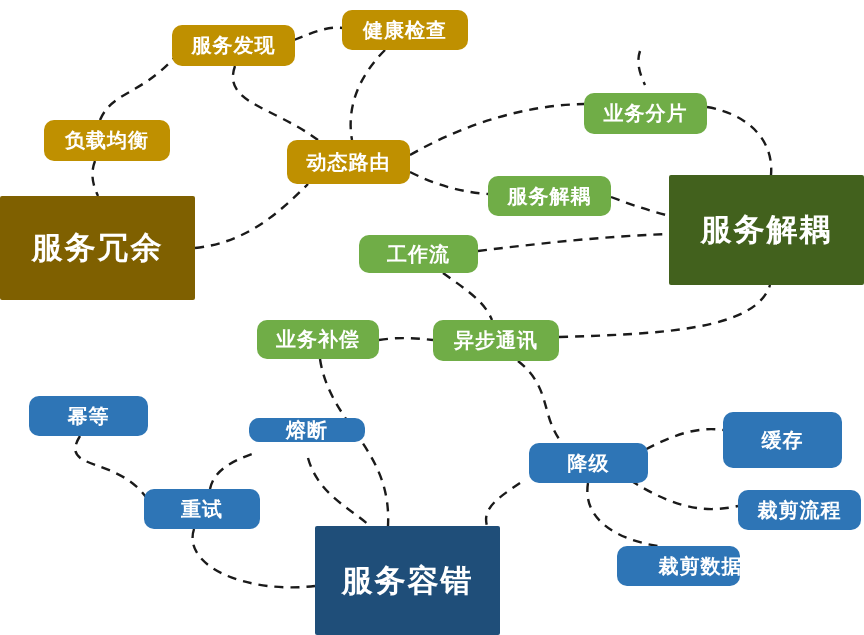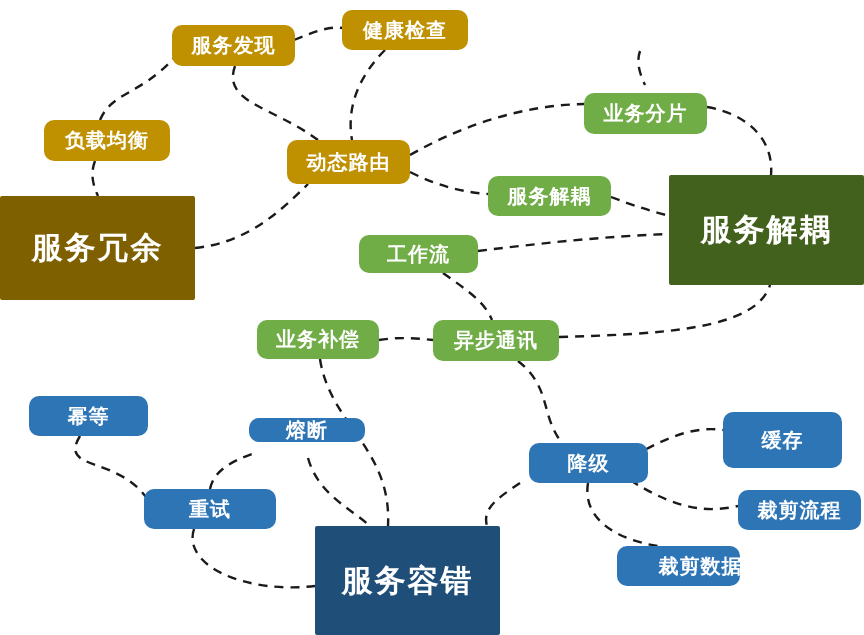--- a/index.html
+++ b/index.html
@@ -68,19 +68,19 @@
     <div class="node gold" style="left: 342px; top: 10px; width: 126px; height: 40px;">健康检查</div>
     <div class="node gold" style="left: 287px; top: 140px; width: 123px; height: 44px;">动态路由</div>
     <div class="node green" style="left: 584px; top: 85px; width: 123px; height: 41px; margin-top: 8px;">业务分片</div>
     <div class="node green" style="left: 488px; top: 176px; width: 123px; height: 40px;">服务解耦</div>
     <div class="node green" style="left: 359px; top: 235px; width: 119px; height: 38px;">工作流</div>
     <div class="node green" style="left: 257px; top: 320px; width: 122px; height: 39px;">业务补偿</div>
     <div class="node green" style="left: 433px; top: 320px; width: 126px; height: 41px;">异步通讯</div>
     <div class="node green_dark large" style="left: 669px; top: 175px; width: 195px; height: 110px;">服务解耦</div>
     <div class="node blue" style="left: 29px; top: 396px; width: 119px; height: 40px;">幂等</div>
     <div class="node blue" style="left: 249px; top: 418px; width: 116px; height: 24px;">熔断</div>
-    <div class="node blue" style="left: 144px; top: 489px; width: 132px; height: 40px;">重试</div>
+    <div class="node blue" style="left: 144px; top: 489px; width: 116px; height: 40px;">重试</div>
     <div class="node blue" style="left: 529px; top: 443px; width: 119px; height: 40px;">降级</div>
     <div class="node blue" style="left: 723px; top: 412px; width: 119px; height: 56px;">缓存</div>
     <div class="node blue" style="left: 738px; top: 490px; width: 123px; height: 40px;">裁剪流程</div>
     <div class="node blue" style="left: 617px; top: 546px; width: 123px; height: 40px; padding-left: 44px;">裁剪数据</div>
     <div class="node blue_dark large" style="left: 315px; top: 526px; width: 185px; height: 109px;">服务容错</div>
   </div>
 
 </body></html>

